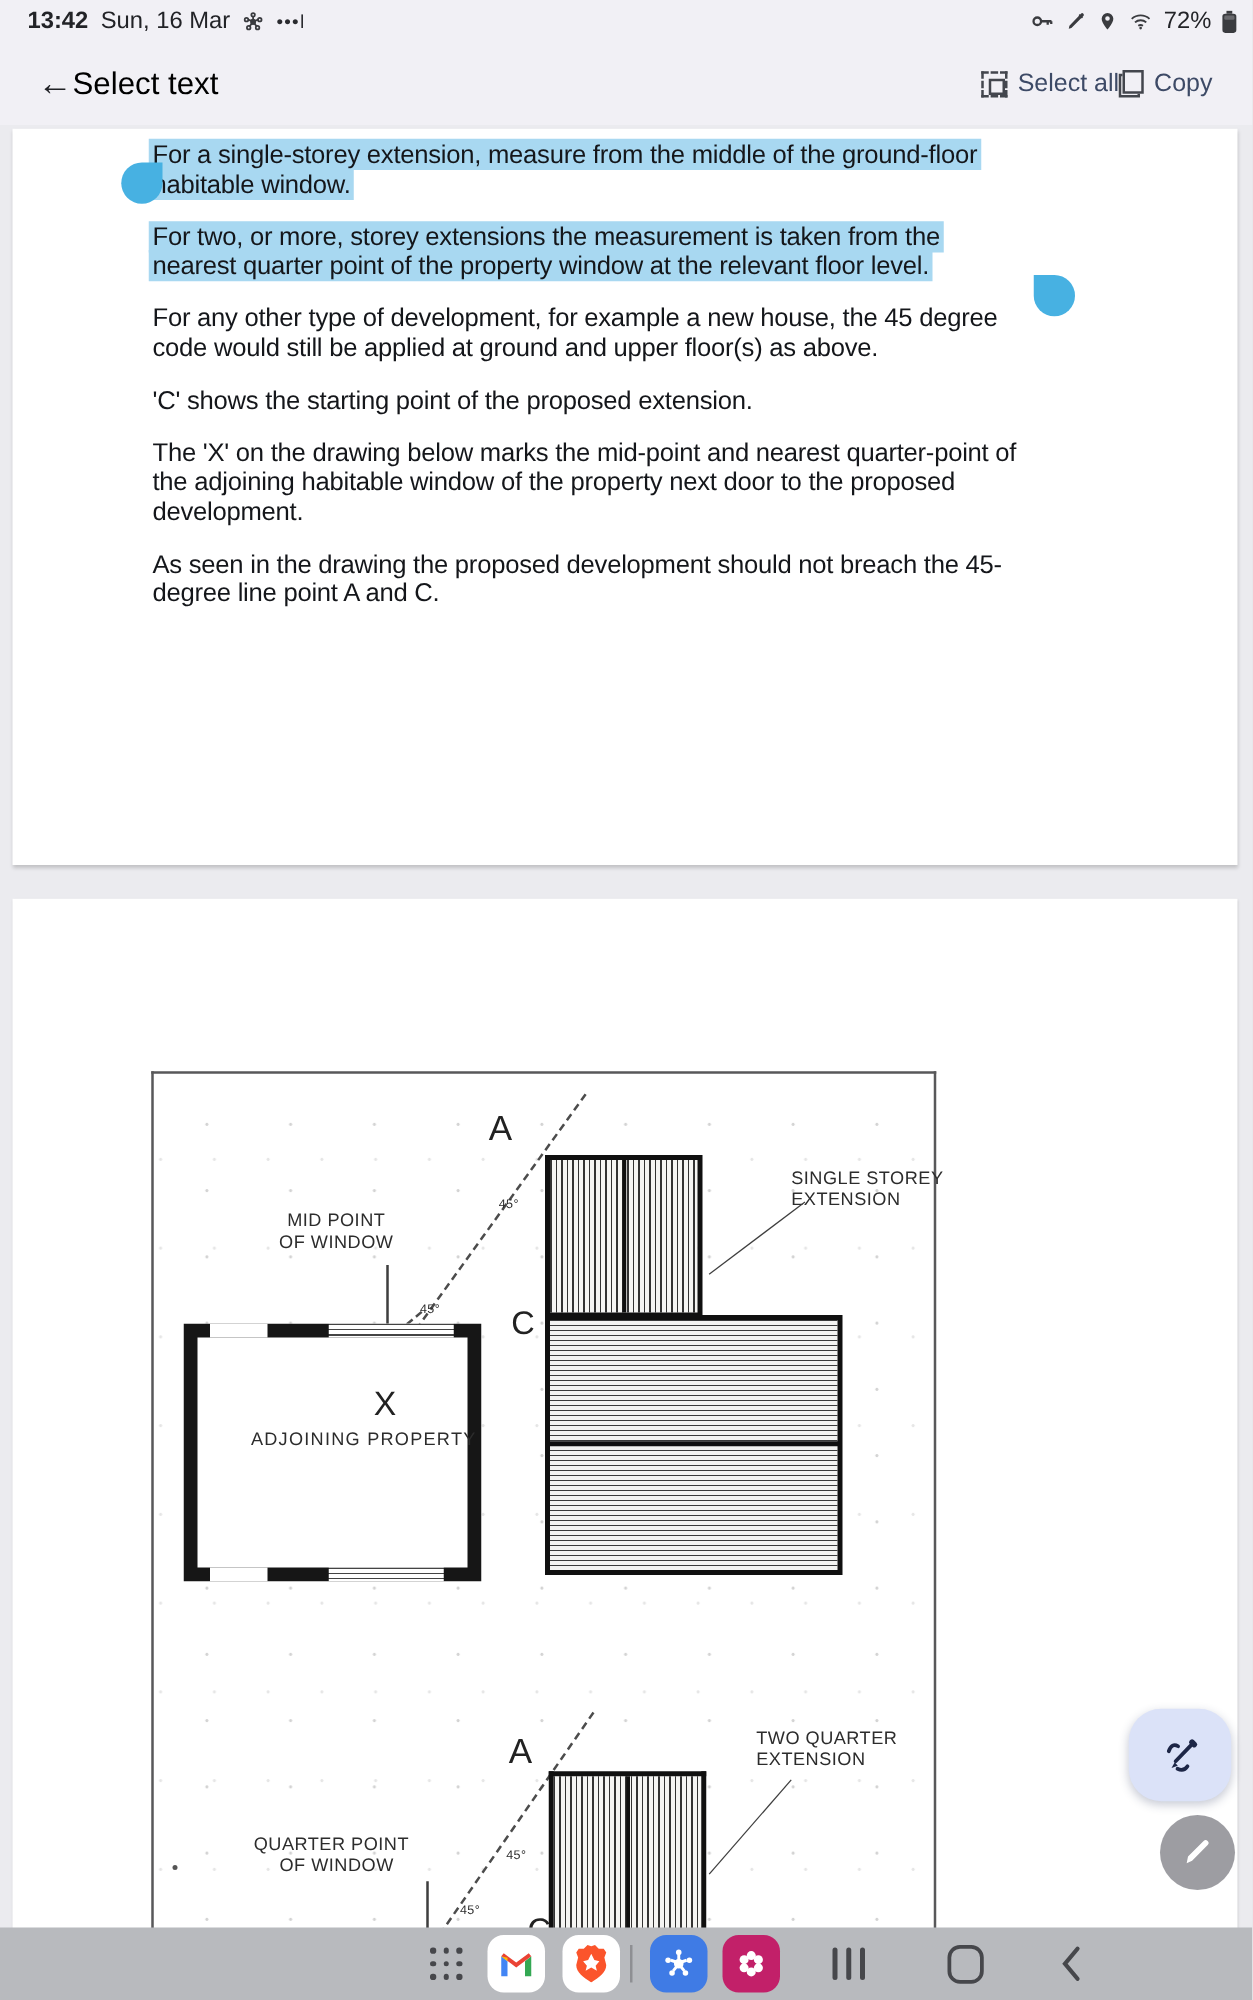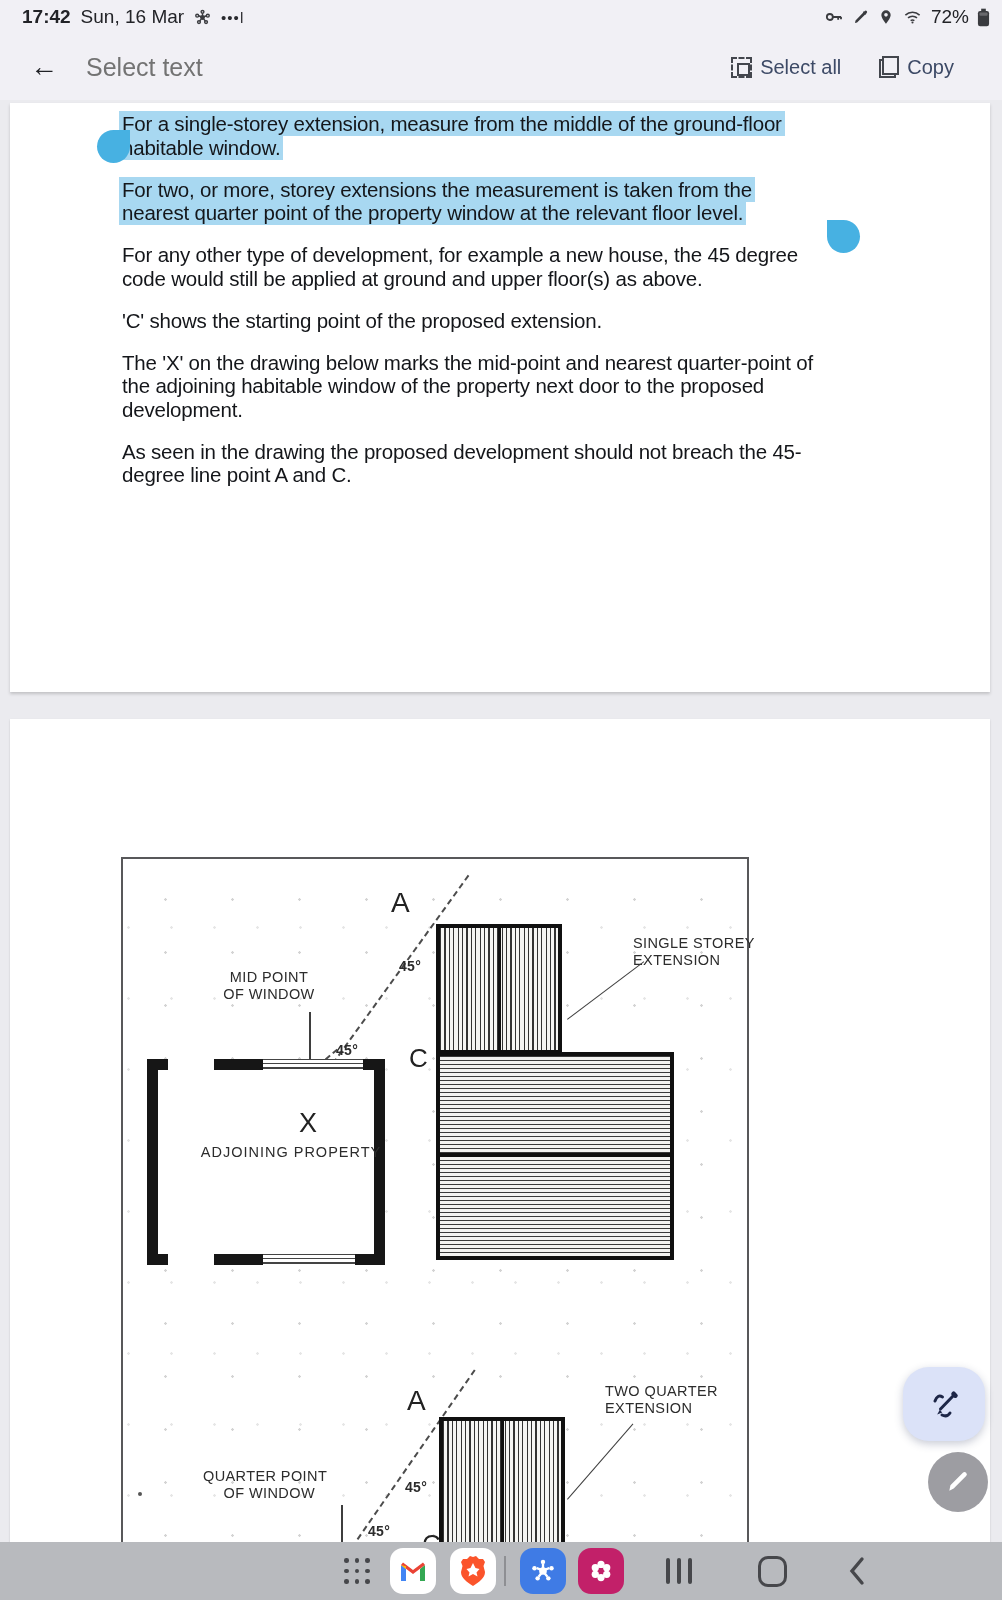--- a/index.html
+++ b/index.html
@@ -12,22 +12,22 @@
     color:#222327;font-size:19px;}
   .sb-left{display:flex;align-items:center;gap:10px;padding-left:22px;flex:1;}
   .sb-time{font-weight:700;}
   .sb-right{display:flex;align-items:center;gap:8px;padding-right:12px;}
   .sb-ic{display:inline-flex;align-items:center;}
   .sb-dots{font-size:15px;letter-spacing:1px;color:#2a2b2f;}
 
   
   .app-bar{position:absolute;left:0;top:34px;width:1002px;height:66px;display:flex;align-items:center;}
   .back-btn{margin-left:30px;font-size:28px;color:#202125;cursor:pointer;line-height:1;}
-  .ab-title{margin-left:28px;font-size:25px;color:#737373;}
-  .ab-actions{margin-left:auto;display:flex;align-items:center;gap:38px;padding-right:48px;color:#3d4a66;font-size:20px;}
+  .ab-title{font-size:25px;color:#000000;}
+  .ab-actions{margin-left:auto;display:flex;align-items:center;padding-right:32px;color:#3d4a66;font-size:20px;}
   .ab-action{display:flex;align-items:center;gap:8px;cursor:pointer;}
   .ic-selectall{position:relative;width:21px;height:21px;border:2px dashed #43464d;display:inline-block;}
   .ic-selectall::after{content:"";position:absolute;left:4px;top:4px;width:9px;height:9px;border:2px solid #43464d;}
   .ic-copy{position:relative;width:20px;height:22px;display:inline-block;}
   .ic-copy::before{content:"";position:absolute;left:0;bottom:0;width:13px;height:15px;border:2.4px solid #43464d;}
   .ic-copy::after{content:"";position:absolute;right:0;top:0;width:13px;height:15px;border:2.4px solid #43464d;background:#f1f0f5;}
 
   
   .card1{position:absolute;left:10px;top:103px;width:980px;height:589px;background:#fff;box-shadow:0 2px 3px rgba(0,0,0,.18);}
   .textcol{position:absolute;left:112px;top:9px;width:700px;color:#14161a;font-size:20.5px;line-height:23.5px;letter-spacing:-0.2px;}
@@ -38,21 +38,21 @@
   .sel-handle.end{left:827px;top:220px;border-radius:0 50% 50% 50%;}
 
   
   .card2{position:absolute;left:10px;top:719px;width:980px;height:881px;background:#fff;box-shadow:0 1px 2px rgba(0,0,0,.15);}
   .diagram{position:absolute;left:121px;top:857px;width:628px;height:743px;border:2px solid #58585a;border-bottom:none;
     background-image:radial-gradient(circle,rgba(110,110,110,.30) 1px,transparent 1.5px),
                      radial-gradient(circle,rgba(140,140,140,.22) 1px,transparent 1.5px);
     background-size:67px 53px,43px 71px;background-position:9px 14px,27px 33px;}
   .dlabel{position:absolute;color:#2c2c2c;font-size:14.5px;line-height:16.5px;letter-spacing:.4px;white-space:nowrap;}
   .dbig{position:absolute;color:#222;font-size:28px;line-height:1;}
-  .dangle{position:absolute;color:#2c2c2c;font-size:14px;font-weight:700;letter-spacing:.3px;}
+  .dangle{position:absolute;color:#2c2c2c;font-size:10px;font-weight:400;letter-spacing:.3px;}
   .dashline{position:absolute;border-top:2.3px dashed #4c4c4c;transform-origin:0 0;}
   .solidline{position:absolute;border-top:1.8px solid #3e3e3e;transform-origin:0 0;}
   .vline{position:absolute;width:1.8px;background:#3e3e3e;}
   .hatch-v{position:absolute;border:4px solid #101010;
     background:repeating-linear-gradient(90deg,#333 0 1.2px,#f5f5f3 1.2px 4.4px);}
   .hatch-v::after{content:"";position:absolute;left:50%;top:0;bottom:0;width:3px;margin-left:-1.5px;background:#101010;}
   .hatch-h{position:absolute;border:4px solid #101010;
     background:repeating-linear-gradient(180deg,#3a3a3a 0 1.1px,#f3f3f1 1.1px 4px);}
   .house-div{position:absolute;left:-1px;right:-1px;height:4px;background:#101010;}
   .adj-square{position:absolute;left:24px;top:200px;width:238px;height:206px;border:11px solid #161616;background:#fff;}
@@ -79,21 +79,21 @@
   .backbtn{position:absolute;left:848px;top:1555px;cursor:pointer;z-index:11;}
 </style>
 </head>
 <body>
 
 <div class="screen">
   <div class="topbars"></div>
 
   <div class="status-bar">
     <div class="sb-left">
-      <span class="sb-time">17:42</span>
+      <span class="sb-time">13:42</span>
       <span>Sun, 16 Mar</span>
       <span class="sb-ic">
         <svg width="17" height="17" viewBox="0 0 24 24">
             <g fill="none" stroke="#3a3b3f" stroke-width="2">
               <circle cx="12" cy="12" r="2.4" fill="#3a3b3f"></circle>
               <circle cx="12" cy="4" r="2"></circle>
               <circle cx="19.5" cy="9.5" r="2"></circle>
               <circle cx="17" cy="18.5" r="2"></circle>
               <circle cx="7" cy="18.5" r="2"></circle>
               <circle cx="4.5" cy="9.5" r="2"></circle>

